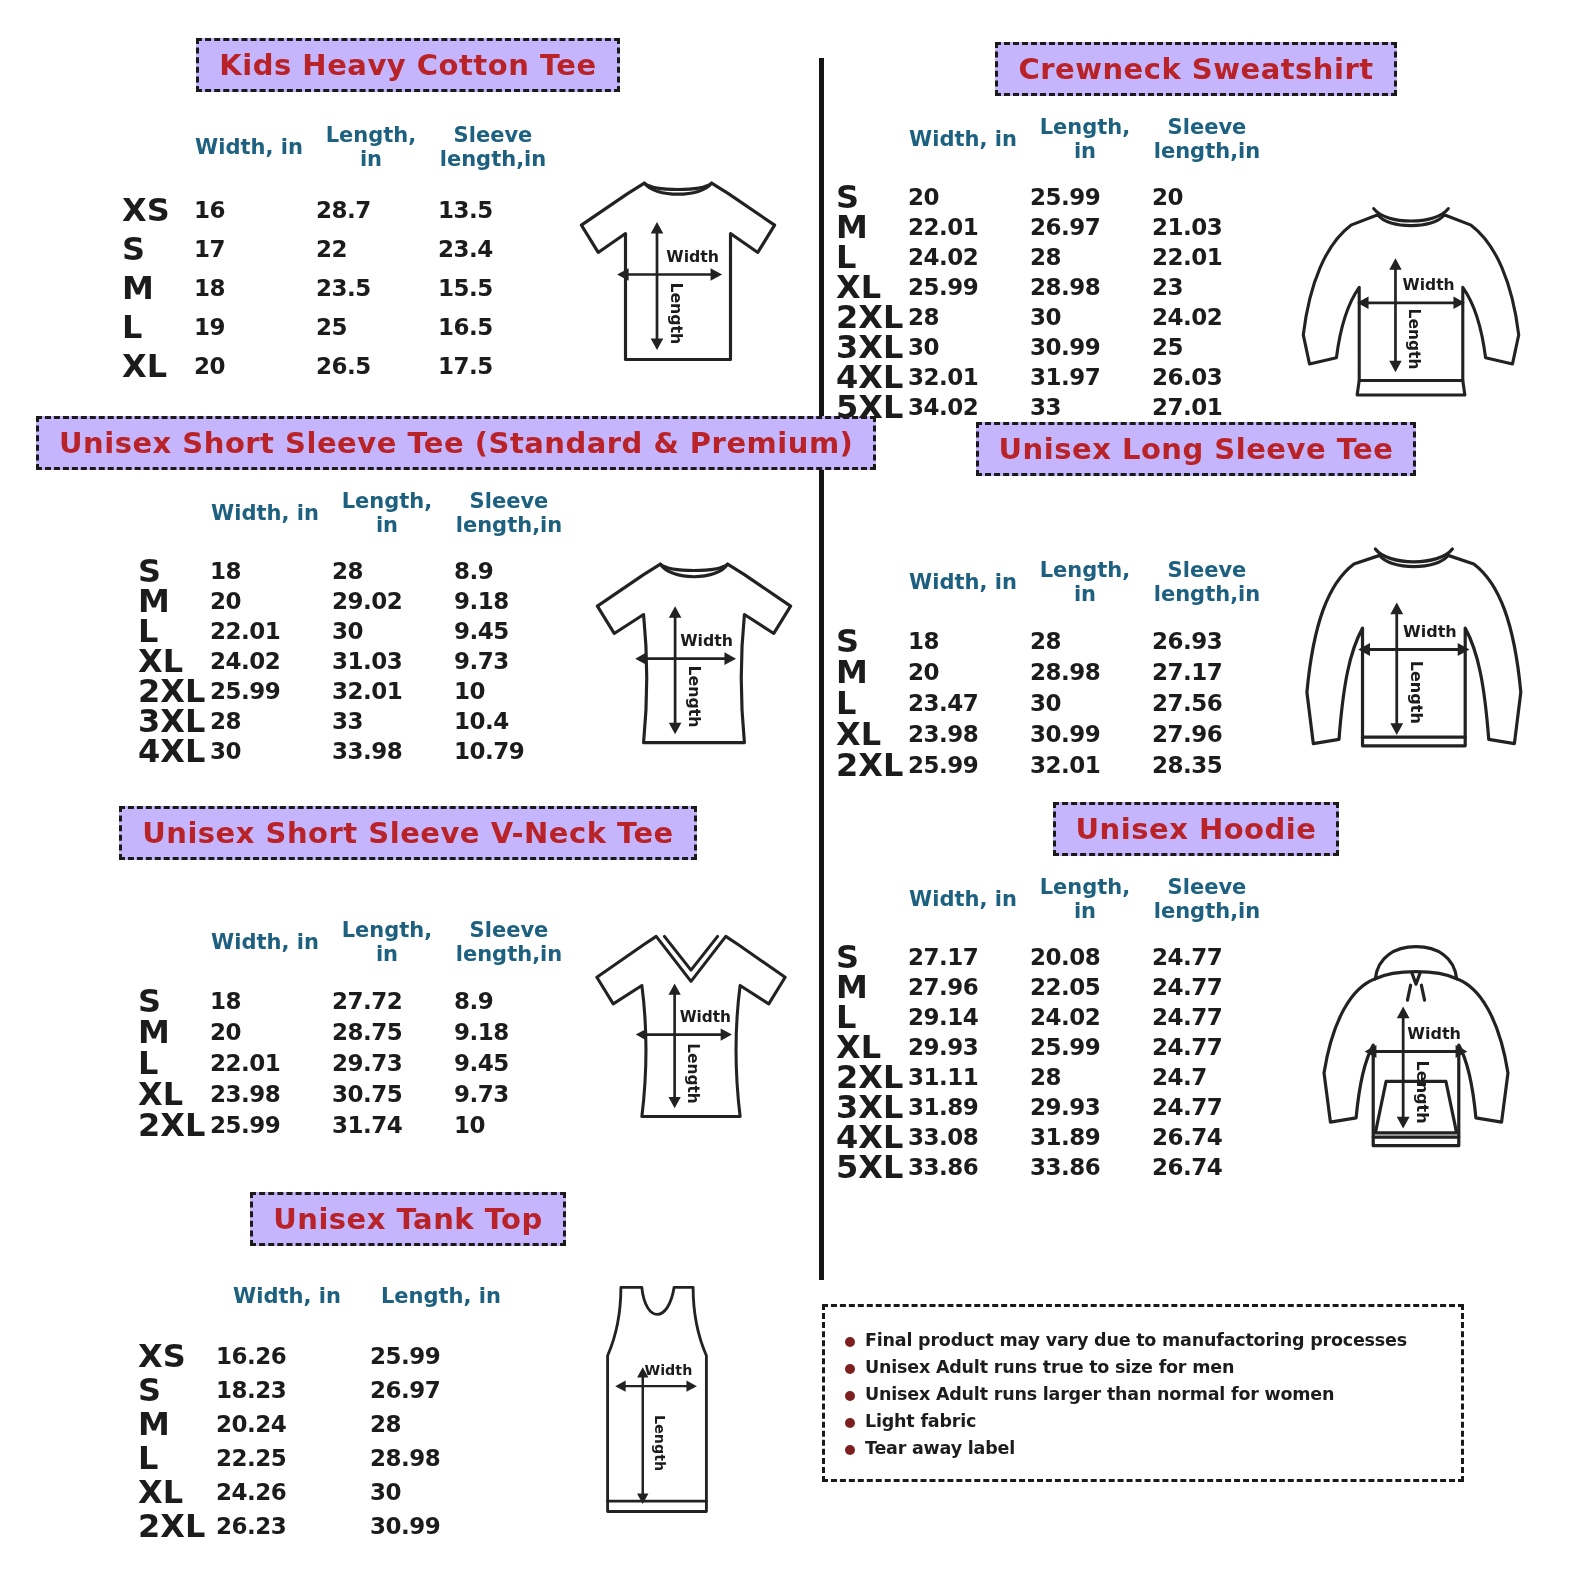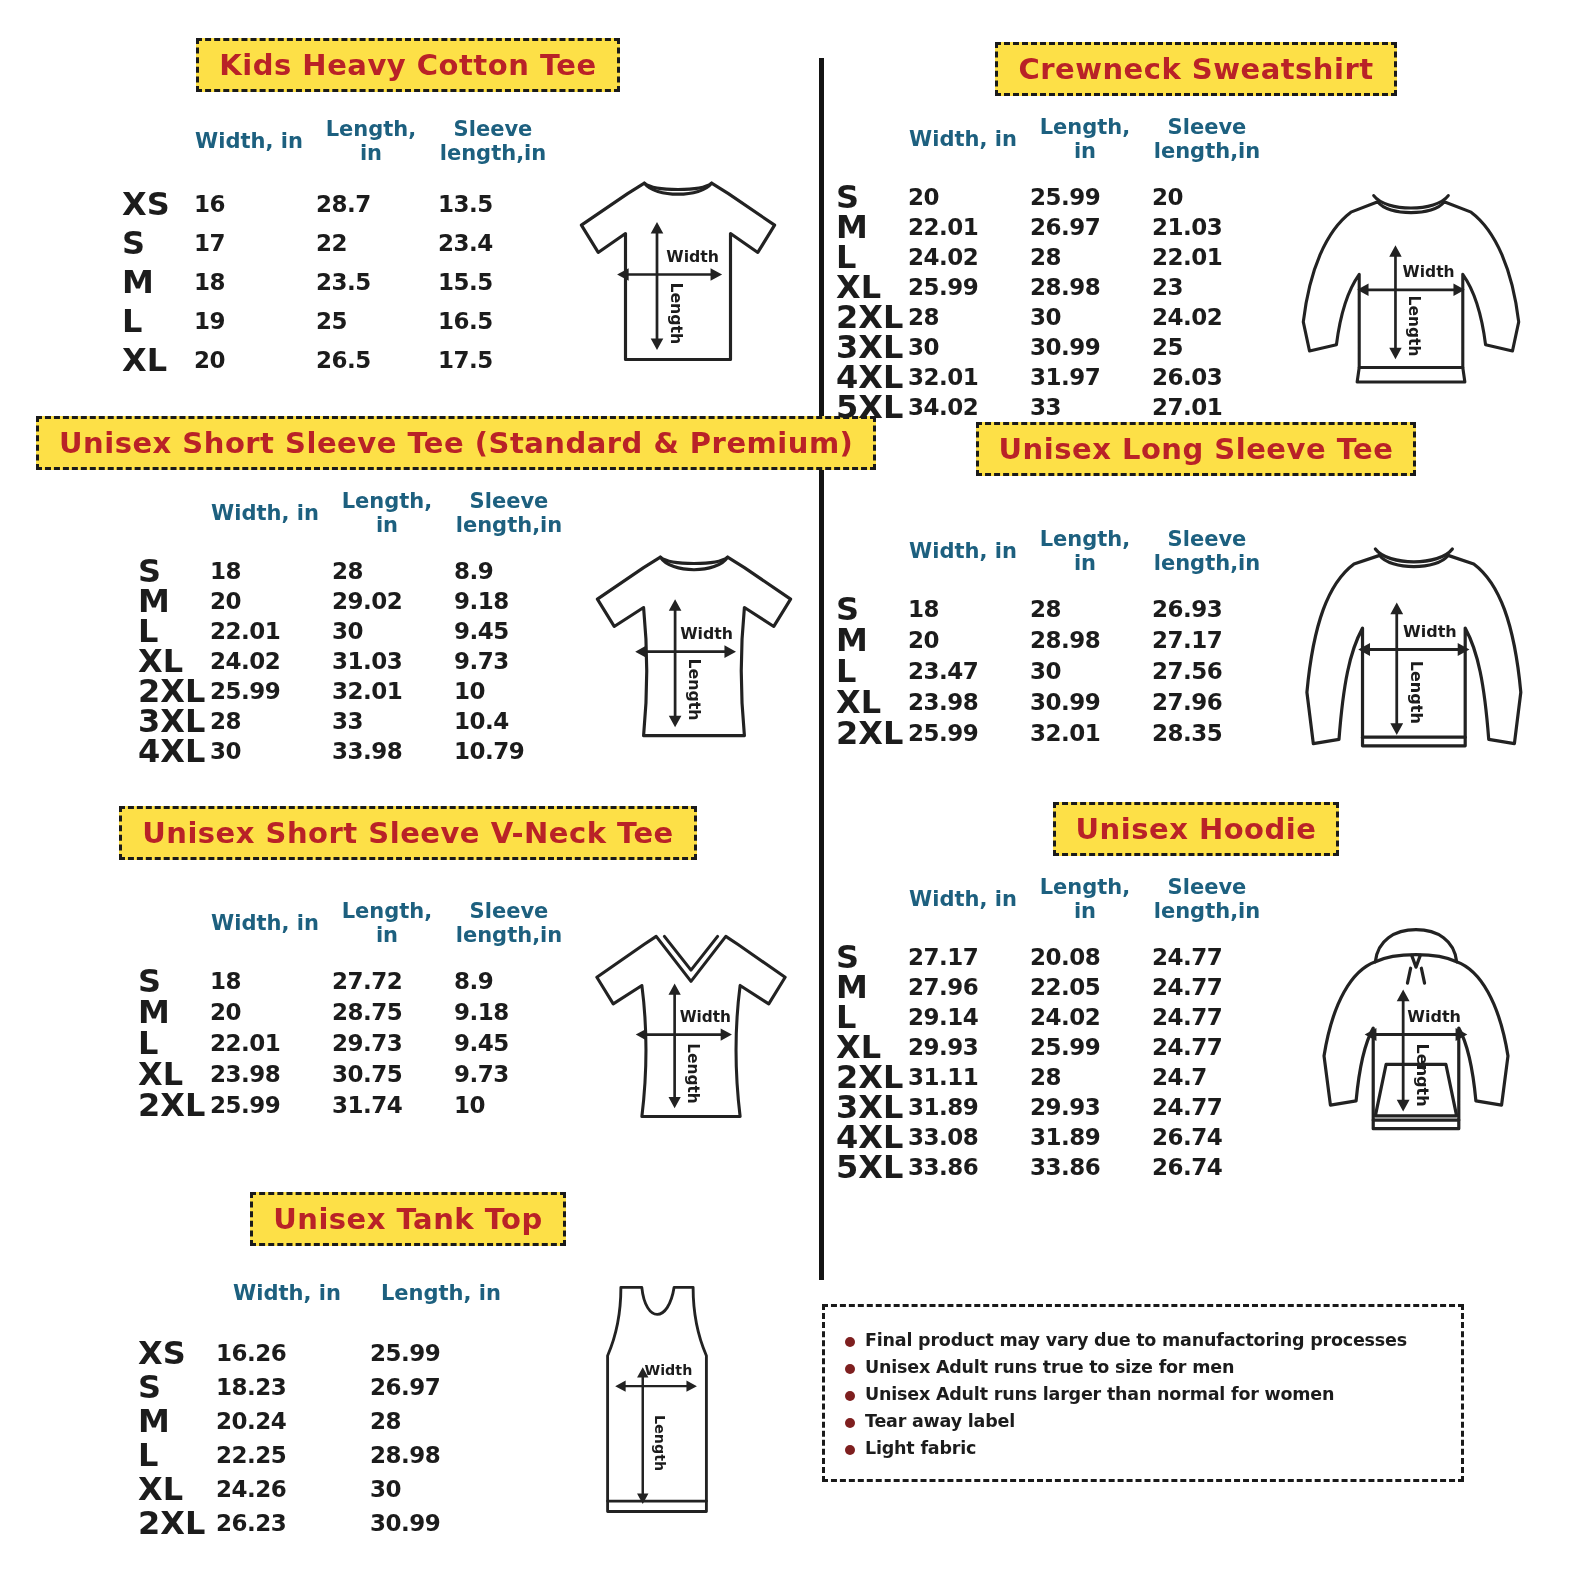--- a/index.html
+++ b/index.html
@@ -3,23 +3,23 @@
 <meta charset="utf-8">
 <style>
   html,body{margin:0;padding:0;background:#ffffff;width:1588px;height:1588px;position:relative;
     font-family:"DejaVu Sans", sans-serif;color:#1c1c1c;overflow:hidden;}
   .divider{position:absolute;left:819px;top:58px;width:5px;height:1222px;background:#141414;}
   .col{position:absolute;top:28px;}
   .col-left{left:36px;width:744px;}
   .col-right{left:828px;width:736px;}
   .panel{position:relative;}
   .title-box{display:table;margin:0 auto;border:3px dashed #1a1a1a;padding:7px 20px;
-    background:#fde047;}
+    background:#c4b5fd;}
   .title-box span{font-size:29px;font-weight:700;color:#b92227;letter-spacing:.5px;white-space:nowrap;}
-  .panel-body{display:flex;align-items:center;}
+  .panel-body{display:flex;align-items:flex-end;}
   .size-table{display:grid;margin-top:10px;column-gap:4px;
     grid-template-columns:var(--size-col) repeat(var(--ncols), var(--val-col));}
   .cell{display:flex;align-items:center;}
   .col-head{justify-content:center;text-align:center;color:#1d607f;font-weight:700;font-size:21px;
     line-height:24px;white-space:pre-line;height:66px;margin-bottom:10px;}
   .corner{height:66px;margin-bottom:10px;}
   .size-label{font-weight:700;font-size:32px;height:var(--row-h);}
   .size-value{font-weight:700;font-size:23px;height:var(--row-h);padding-left:4px;letter-spacing:-.5px;}
   .panel{--size-col:64px;--val-col:118px;}
   .panel-tank{--size-col:70px;--val-col:150px;}
@@ -450,21 +450,21 @@
       <div class="note-item">
         <span class="note-dot"></span>
         <span class="note-text">Unisex Adult runs true to size for men</span>
       </div>
       <div class="note-item">
         <span class="note-dot"></span>
         <span class="note-text">Unisex Adult runs larger than normal for women</span>
       </div>
       <div class="note-item">
         <span class="note-dot"></span>
-        <span class="note-text">Tear away label</span>
+        <span class="note-text">Light fabric</span>
       </div>
       <div class="note-item">
         <span class="note-dot"></span>
-        <span class="note-text">Light fabric</span>
+        <span class="note-text">Tear away label</span>
       </div>
     </div>
 
 </div>
 
 </body></html>

